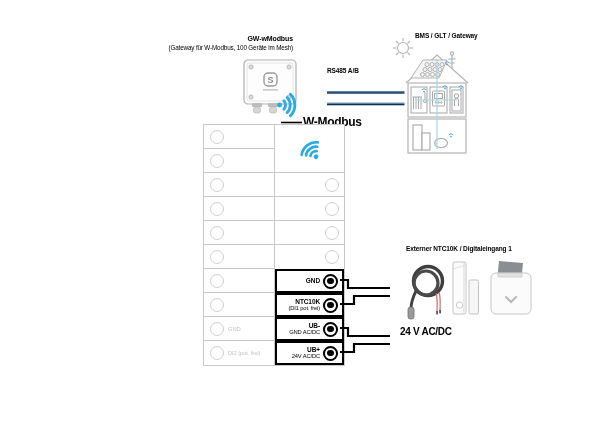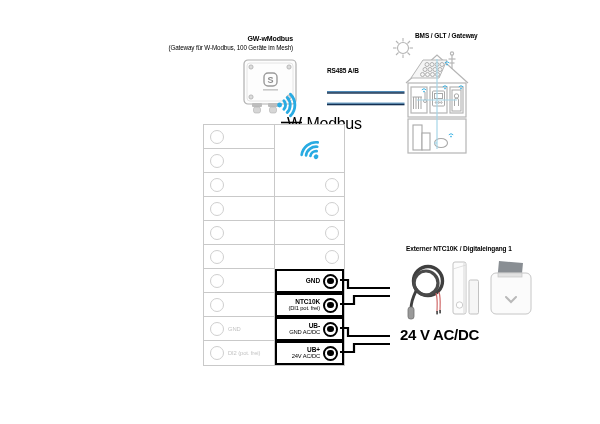--- a/index.html
+++ b/index.html
@@ -8,23 +8,23 @@
           font-family:"Liberation Sans",sans-serif;color:#000;}
   .abs{position:absolute;}
 
   
   #device-caption{left:160px;top:35px;width:133px;text-align:right;line-height:1.25;}
   .cap-title{font-size:7px;font-weight:bold;letter-spacing:-0.1px;}
   .cap-sub{font-size:6.3px;letter-spacing:-0.15px;white-space:nowrap;}
 
   #rs485-label{left:327px;top:67px;font-size:6.5px;font-weight:bold;letter-spacing:-0.1px;}
   #bms-label{left:415px;top:32px;font-size:6.5px;font-weight:bold;letter-spacing:-0.1px;}
-  #wmodbus-label{left:287px;top:115px;font-size:16px;font-weight:normal;letter-spacing:-0.3px;}
+  #wmodbus-label{left:303px;top:115px;font-size:12px;font-weight:bold;letter-spacing:-0.3px;}
   #sensors-label{left:406px;top:245px;font-size:6.5px;font-weight:bold;letter-spacing:-0.1px;}
-  #power-label{left:400px;top:326px;font-size:15px;font-weight:bold;letter-spacing:-0.3px;}
+  #power-label{left:400px;top:326px;font-size:10px;font-weight:bold;letter-spacing:-0.3px;}
 
   
   #terminal-block{left:203px;top:124px;width:140px;height:240px;
                   border:1px solid var(--grid-gray);display:flex;box-sizing:content-box;}
   .lcol{width:70px;border-right:1px solid var(--grid-gray);}
   .rcol{width:69px;}
   .cell{height:24px;box-sizing:border-box;border-bottom:1px solid var(--grid-gray);
         display:flex;align-items:center;background:#fff;}
   .lcol .cell{padding-left:6px;gap:4px;}
   .lcol .cell:last-child{border-bottom:none;}

